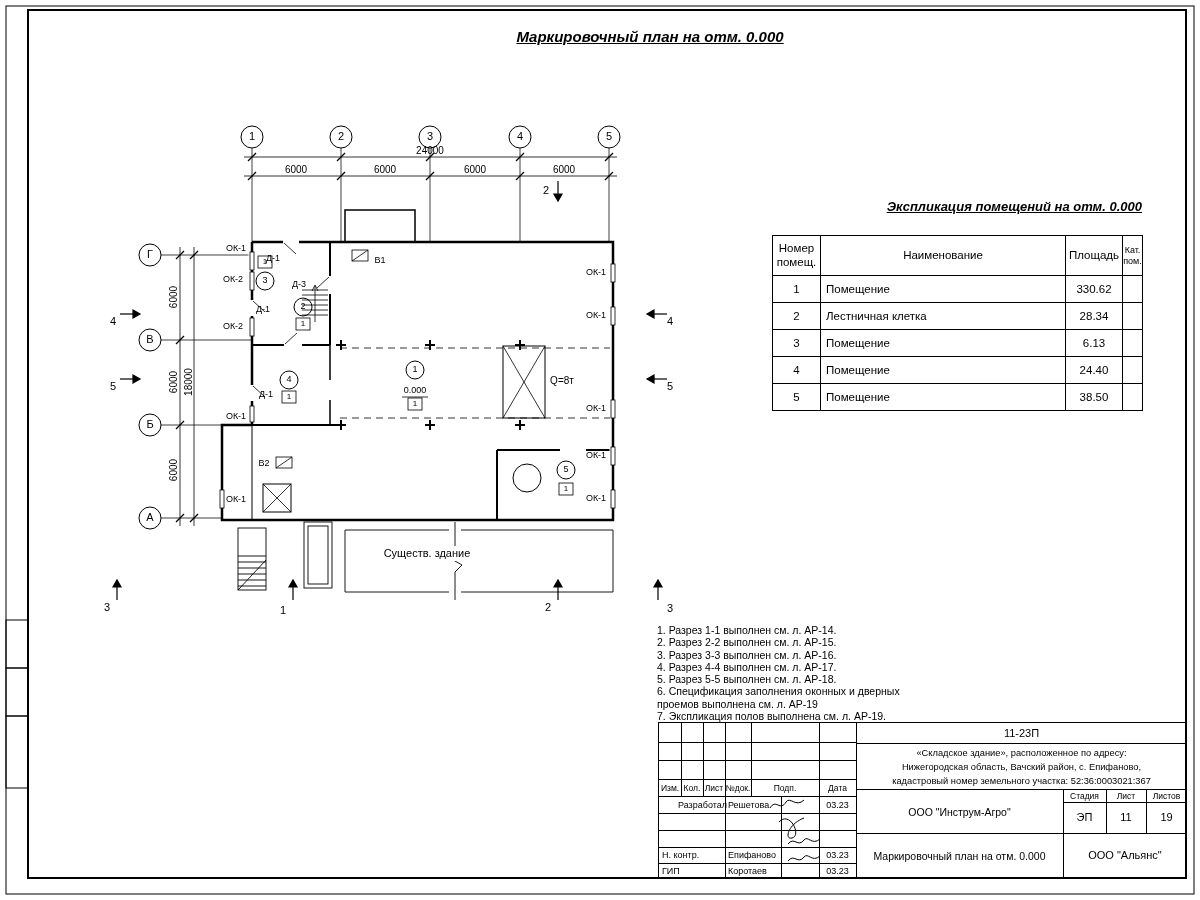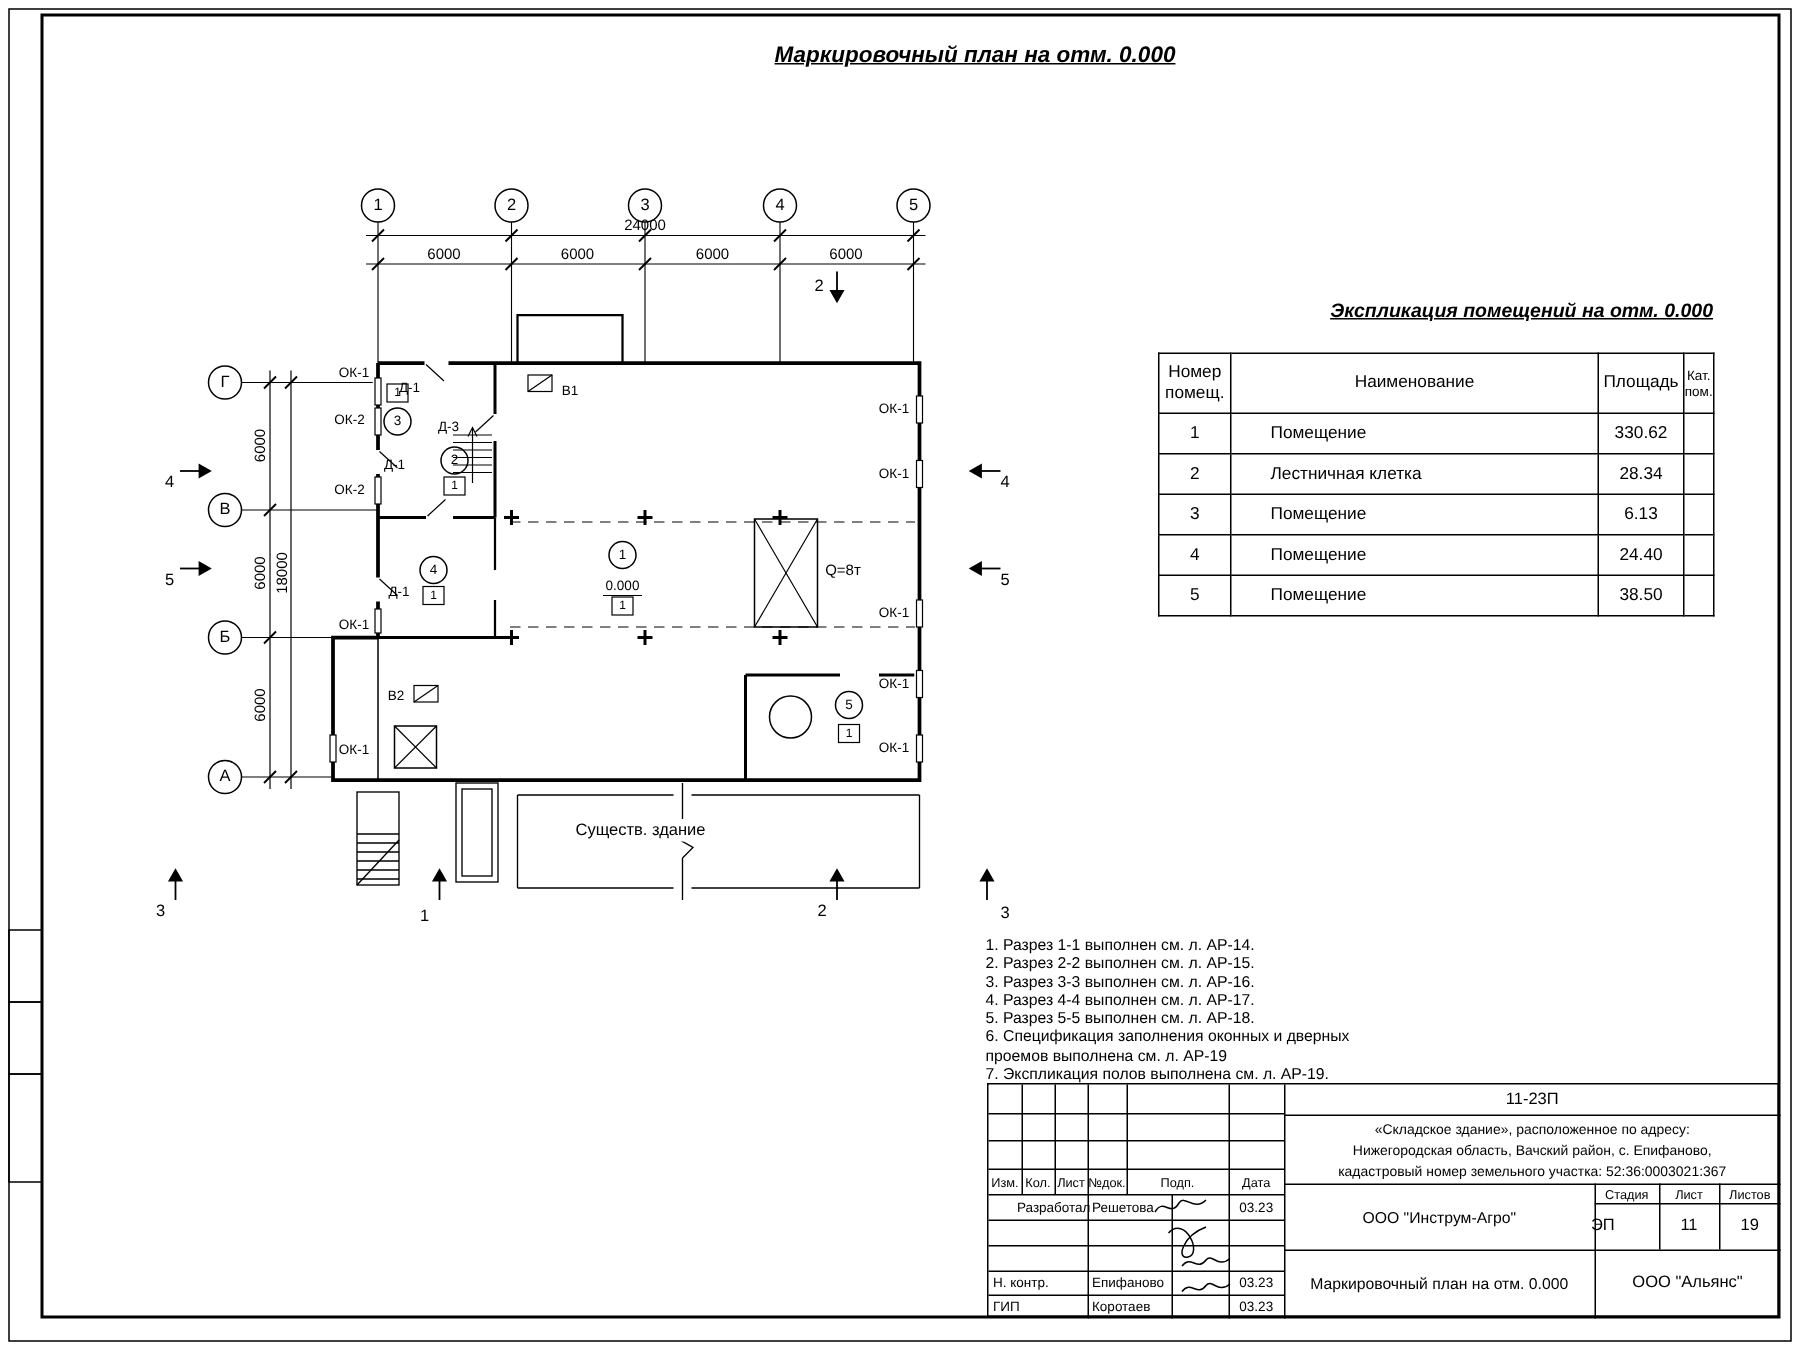--- a/index.html
+++ b/index.html
@@ -19,21 +19,21 @@
     font-size:13px;font-style:italic;font-weight:600;text-decoration:underline;white-space:nowrap;
   }
   #expl{position:absolute;left:772px;top:235px;width:370px;border-collapse:collapse;table-layout:fixed;
         border:1.5px solid #000;}
   #expl th,#expl td{border:1px solid #000;font-weight:normal;font-size:11.5px;padding:0;overflow:hidden;}
   #expl thead tr{height:40px;}
   #expl tbody tr{height:27px;}
   #expl th{white-space:pre-line;text-align:center;line-height:1.15;}
   #expl th.h3{font-size:9px;}
   #expl td.c0,#expl td.c2,#expl td.c3{text-align:center;}
-  #expl td.c1{text-align:left;padding-left:26px;}
+  #expl td.c1{text-align:left;padding-left:5px;}
   #notes{
     position:absolute;left:657px;top:624px;width:320px;
     font-size:10.5px;line-height:12.3px;white-space:pre-line;
   }
   #titleblock{position:absolute;left:658px;top:722px;width:528px;height:156px;
     border:1.6px solid #000;box-sizing:border-box;}
   .vl,.hl{position:absolute;background:#000;}
   .vl{width:1px;}
   .hl{height:1px;}
   .tc{position:absolute;font-size:9px;text-align:center;white-space:nowrap;}
@@ -432,20 +432,20 @@
   <div class="tc" style="left:160px;top:143px;width:37px">03.23</div>
 
   <div class="tc" style="left:197px;top:4px;width:331px;font-size:11px">11-23П</div>
   <div class="tc" style="left:197px;top:23px;width:331px;font-size:9.3px;white-space:pre-line;line-height:14px">«Складское здание», расположенное по адресу:
 Нижегородская область, Вачский район, с. Епифаново,
 кадастровый номер земельного участка: 52:36:0003021:367</div>
   <div class="tc" style="left:197px;top:83px;width:207px;font-size:10.5px">ООО "Инструм-Агро"</div>
   <div class="tc" style="left:404px;top:68px;width:43px;font-size:8.5px">Стадия</div>
   <div class="tc" style="left:447px;top:68px;width:40px;font-size:8.5px">Лист</div>
   <div class="tc" style="left:487px;top:68px;width:41px;font-size:8.5px">Листов</div>
-  <div class="tc" style="left:388px;top:88px;width:43px;font-size:11px">ЭП</div>
+  <div class="tc" style="left:404px;top:88px;width:43px;font-size:11px">ЭП</div>
   <div class="tc" style="left:447px;top:88px;width:40px;font-size:11px">11</div>
   <div class="tc" style="left:487px;top:88px;width:41px;font-size:11px">19</div>
   <div class="tc" style="left:197px;top:127px;width:207px;font-size:10.5px">Маркировочный план на отм. 0.000</div>
   <div class="tc" style="left:404px;top:126px;width:124px;font-size:11px">ООО "Альянс"</div>
 </div>
 
 </div>
 
 </body></html>

